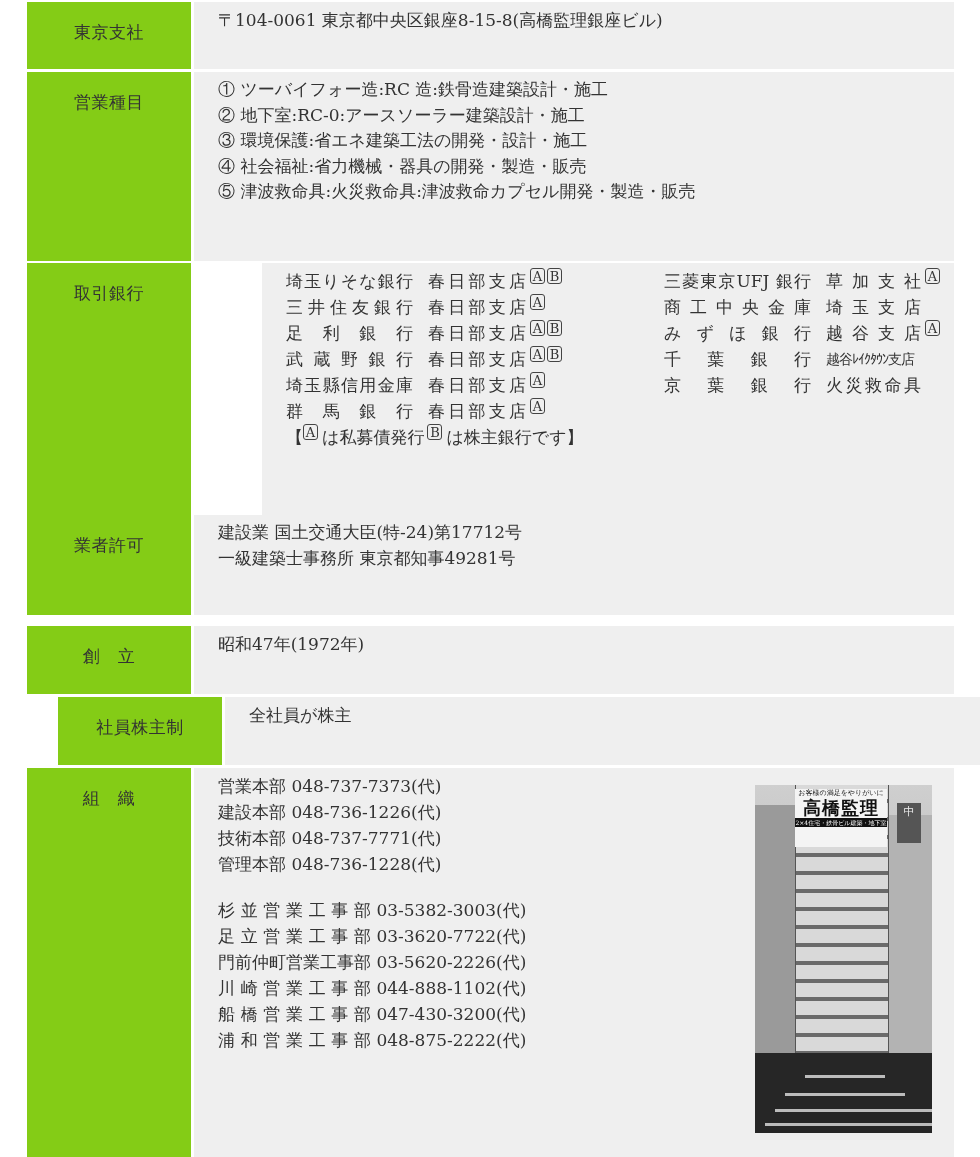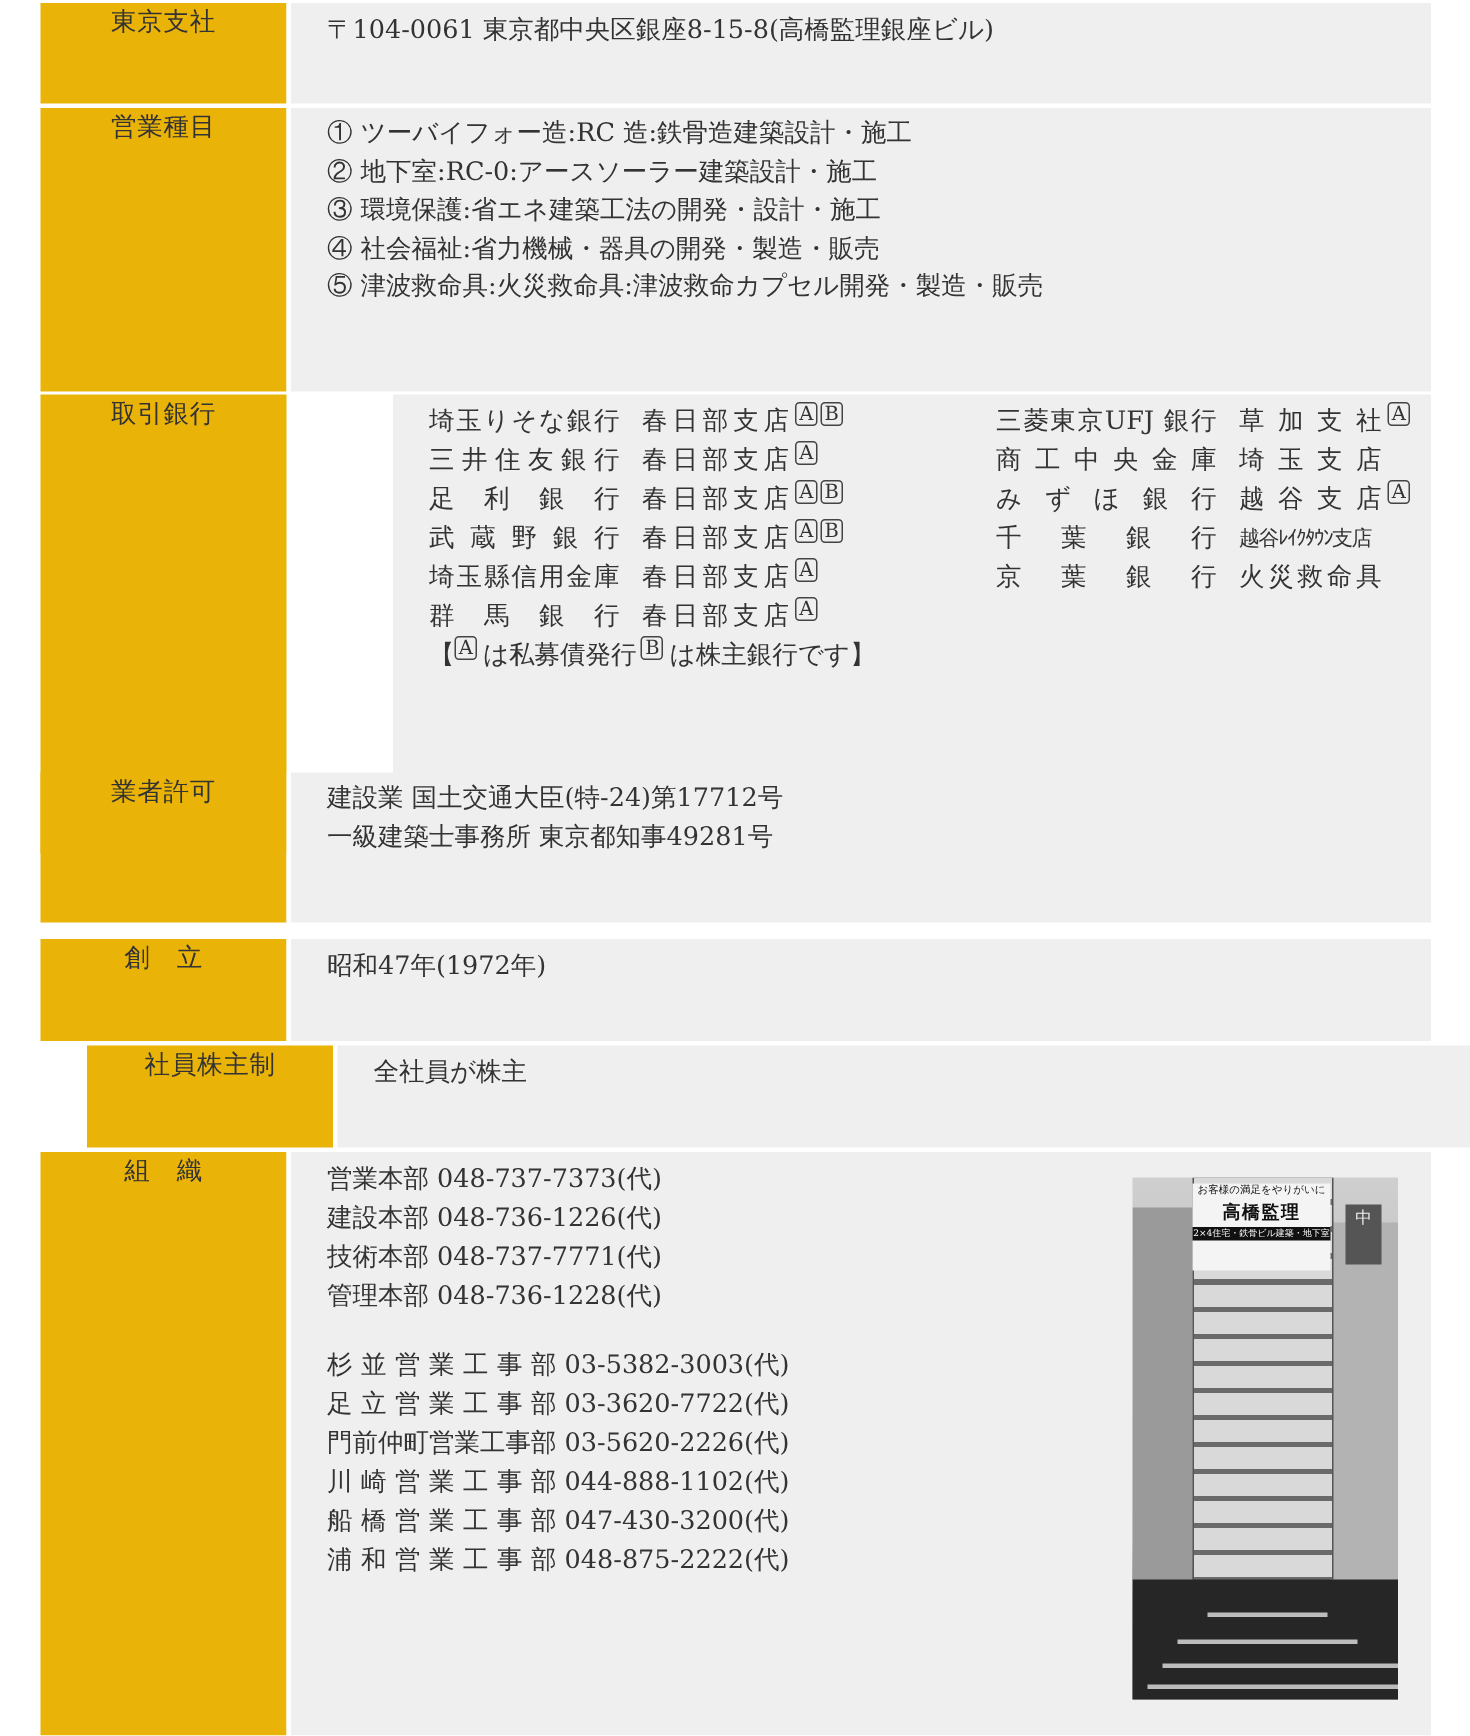--- a/index.html
+++ b/index.html
@@ -9,23 +9,23 @@
     color: #333333;
   }
   .table {
     position: absolute; left: 27px; top: 2px; width: 927px;
   }
   .row {
     position: absolute; left: 0; width: 927px;
     display: flex;
   }
   .label {
-    width: 164px; height: 100%; background: #eab308;
+    width: 164px; height: 100%; background: #84cc16;
     box-sizing: border-box; text-align: center;
-    font-size: 17px; padding-top: 1px; letter-spacing: 0.5px;
+    font-size: 17px; padding-top: 19px; letter-spacing: 0.5px;
   }
   .gap { width: 3px; height: 100%; background: #ffffff; }
   .content {
     flex: 1; height: 100%; background: #efefef; box-sizing: border-box;
     padding-left: 24px; padding-top: 5px; font-size: 17px; position: relative;
   }
   .line { height: 26px; line-height: 26px; white-space: nowrap; }
   .tight { height: 25.5px; line-height: 25.5px; }
   .banks { display: flex; }
   .bank-col1 { width: 378px; }
@@ -50,21 +50,21 @@
   }
   .bldg {
     position: absolute; left: 40px; top: 0; width: 92px; height: 268px;
     background: repeating-linear-gradient(180deg, #d9d9d9 0 14px, #6a6a6a 14px 18px);
     border-left: 1px solid #555; border-right: 1px solid #555;
   }
   .sign {
     position: absolute; left: 40px; top: 4px; width: 92px; height: 58px; background: #f4f4f4;
     font-size: 7px; color: #111; text-align: center; line-height: 9px;
   }
-  .sign .big { font-size: 12px; line-height: 20px; font-weight: bold; letter-spacing: 1px; }
+  .sign .big { font-size: 18px; line-height: 20px; font-weight: bold; letter-spacing: 1px; }
   .sign .bar { background: #111; color: #fff; font-size: 6px; line-height: 9px; }
   .side-l { position: absolute; left: 0; top: 20px; width: 40px; height: 250px; background: #9a9a9a; }
   .side-r { position: absolute; right: 0; top: 30px; width: 45px; height: 240px; background: #b3b3b3; }
   .side-r .kanji { position: absolute; left: 10px; top: -12px; width: 24px; height: 40px; background: #555; color: #eee; font-size: 11px; text-align: center; line-height: 18px; }
   .road { position: absolute; left: 0; top: 268px; width: 177px; height: 80px; background: #262626; }
   .stripe { position: absolute; height: 3px; background: #bcbcbc; }
 </style>
 </head>
 <body>
 

